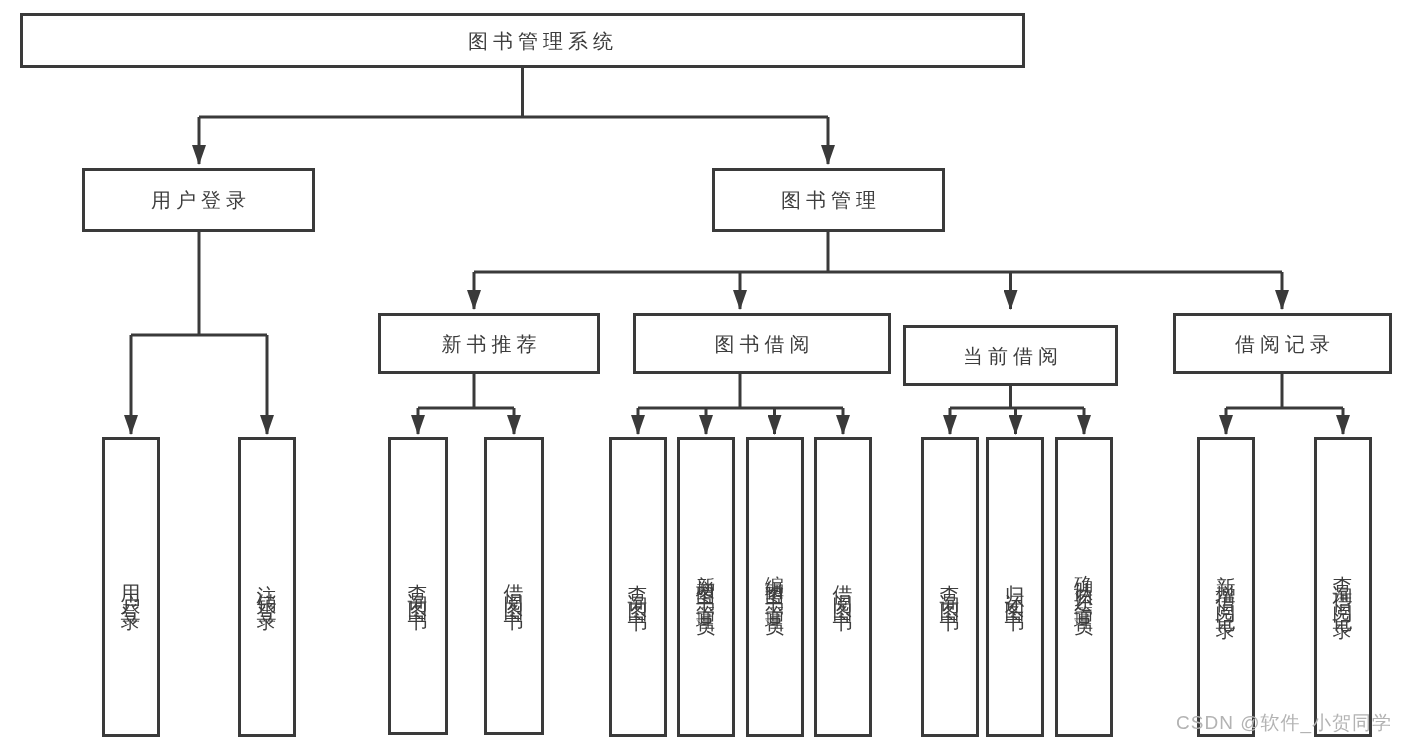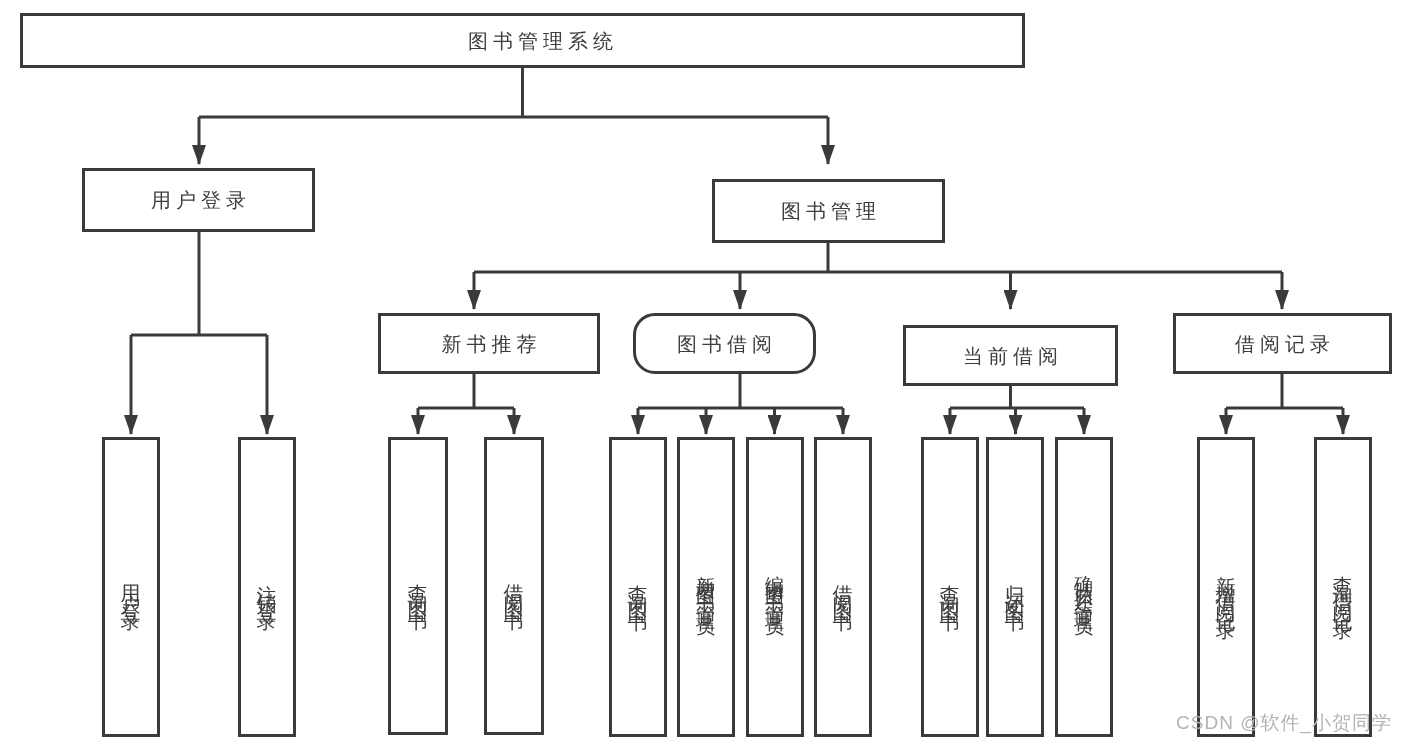--- a/index.html
+++ b/index.html
@@ -110,28 +110,28 @@
     </g>
   </svg>
 
   <div class="node h" style="left:20px; top:13px; width:1005px; height:55px;padding-left:36px;">
     <span>图书管理系统</span>
   </div>
 
   <div class="node h" style="left:82px; top:168px; width:233px; height:64px;">
     <span>用户登录</span>
   </div>
-  <div class="node h" style="left:712px; top:168px; width:233px; height:64px;margin-top:11px;">
+  <div class="node h" style="left:712px; top:168px; width:233px; height:64px;">
     <span>图书管理</span>
   </div>
 
   <div class="node h" style="left:363px; top:313px; width:222px; height:61px;margin-left:15px;">
     <span>新书推荐</span>
   </div>
-  <div class="node h" style="left:633px; top:313px; width:183px; height:61px;border-radius:22px;">
+  <div class="node h" style="left:633px; top:313px; width:258px; height:61px;">
     <span>图书借阅</span>
   </div>
   <div class="node h" style="left:903px; top:325px; width:215px; height:61px;align-items:center;">
     <span>当前借阅</span>
   </div>
   <div class="node h" style="left:1173px; top:313px; width:219px; height:61px;text-align:center;">
     <span>借阅记录</span>
   </div>
 
   <div class="node v" style="left:102px; top:437px; width:58px; height:300px;">

